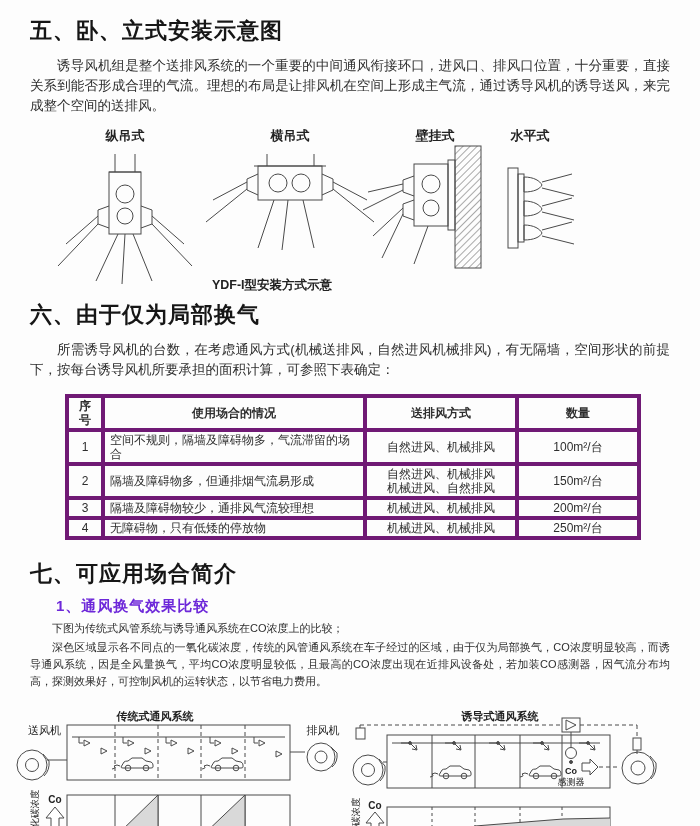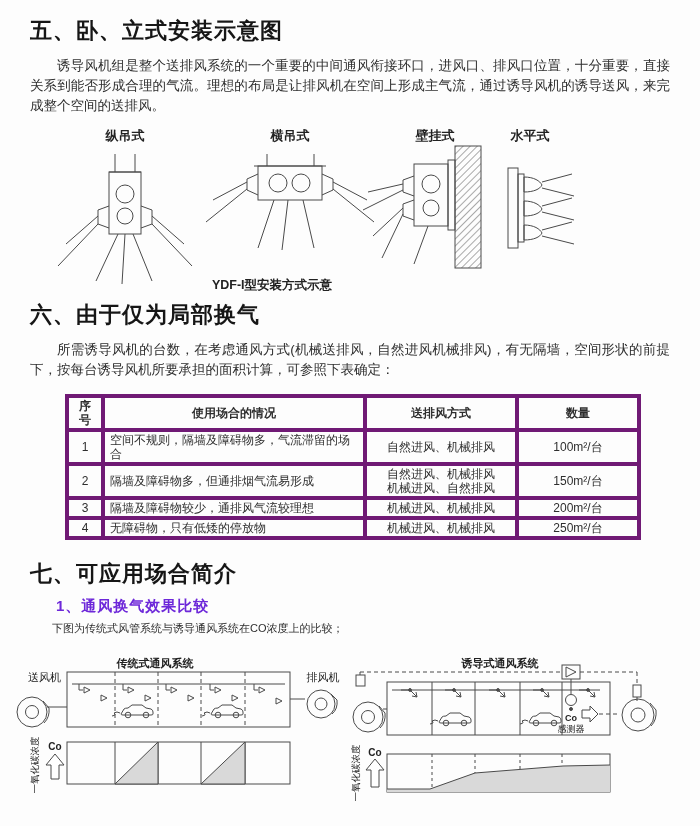--- a/index.html
+++ b/index.html
@@ -167,20 +167,21 @@
         <td class="c">250m²/台</td>
       </tr>
     </tbody>
       </table>
   </div>
 
   <div class="tx" style="margin-top:19px;">
     <h2 class="sec">七、可应用场合简介</h2>
     <h3 class="sub">1、通风换气效果比较</h3>
     <p class="body small">下图为传统式风管系统与诱导通风系统在CO浓度上的比较；</p>
+    <p class="body small">深色区域显示各不同点的一氧化碳浓度，传统的风管通风系统在车子经过的区域，由于仅为局部换气，CO浓度明显较高，而诱导通风系统，因是全风量换气，平均CO浓度明显较低，且最高的CO浓度出现在近排风设备处，若加装CO感测器，因气流分布均高，探测效果好，可控制风机的运转状态，以节省电力费用。</p>
   </div>
 
   <div class="diagrams">
 
     <svg width="345" height="146" viewBox="0 0 345 146">
       <defs>
         <g id="carA" stroke="#4a4a4a" fill="none" stroke-width="1">
           <path d="M2,9 L5,4 Q6,3 9,3 L13,0 L23,0 L27,3 L32,4 Q34,5 34,7 L34,9 Q34,10 32,10 L4,10 Q2,10 2,9 Z"></path>
           <circle cx="9" cy="10" r="2.8"></circle>
             <circle cx="27" cy="10" r="2.8"></circle>

